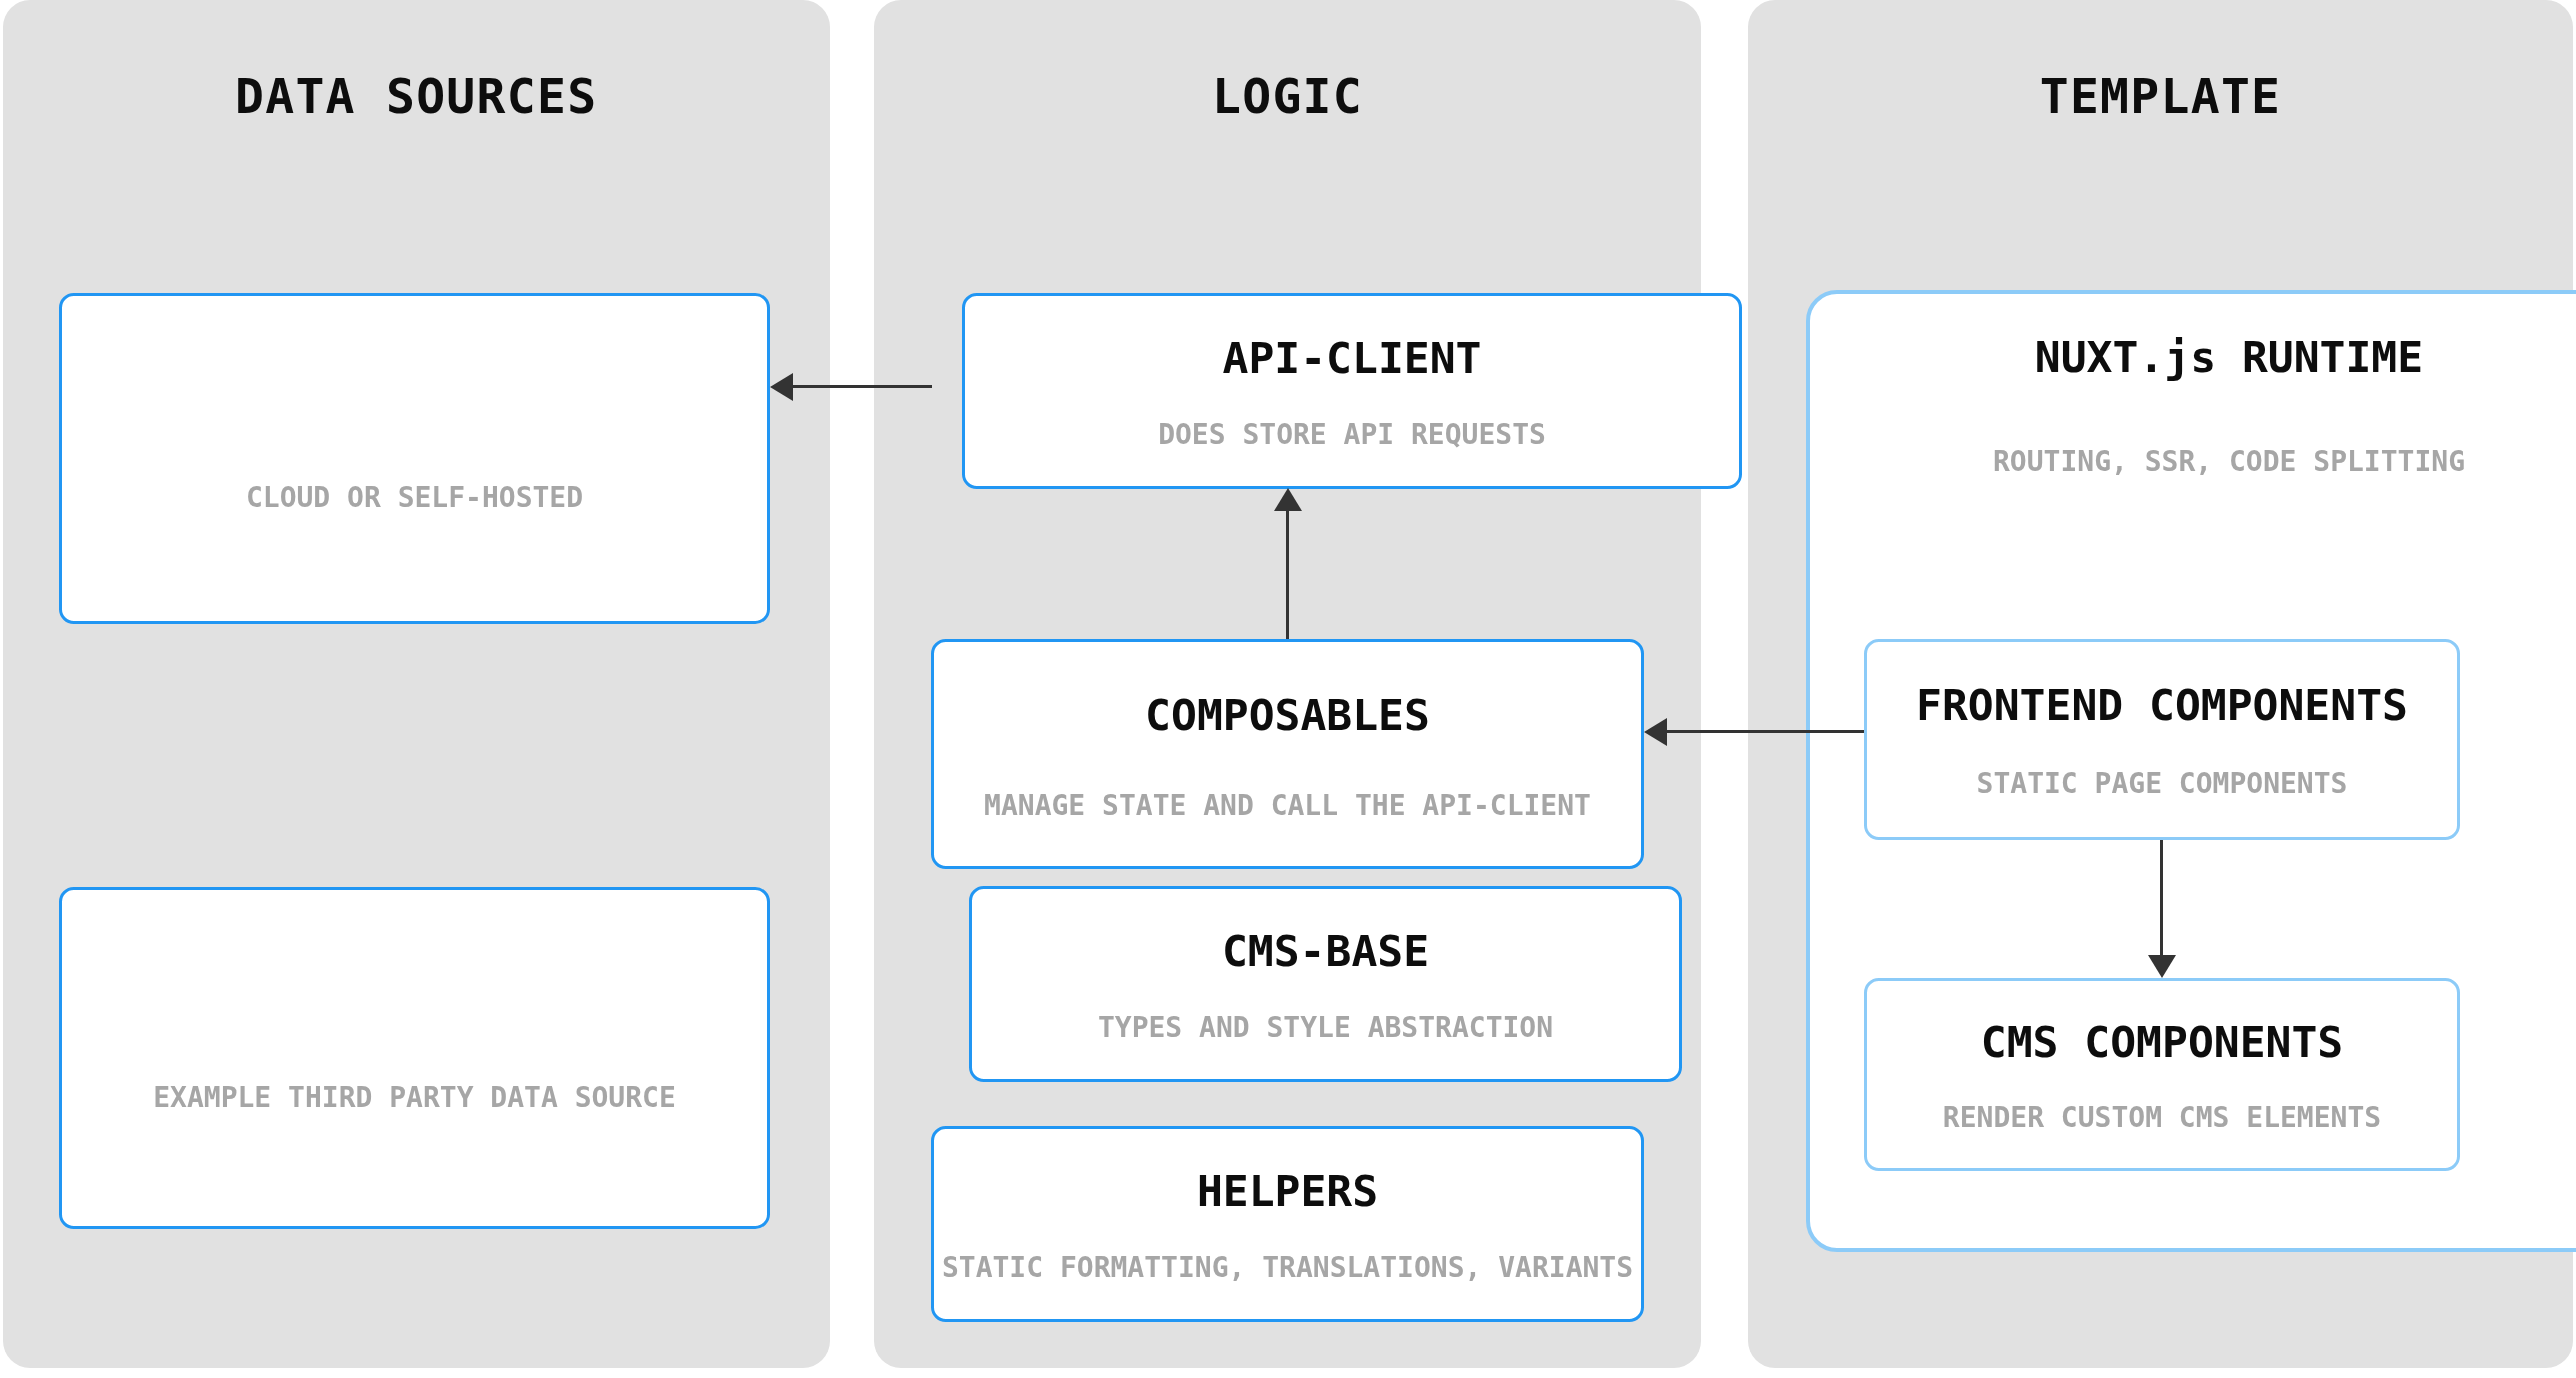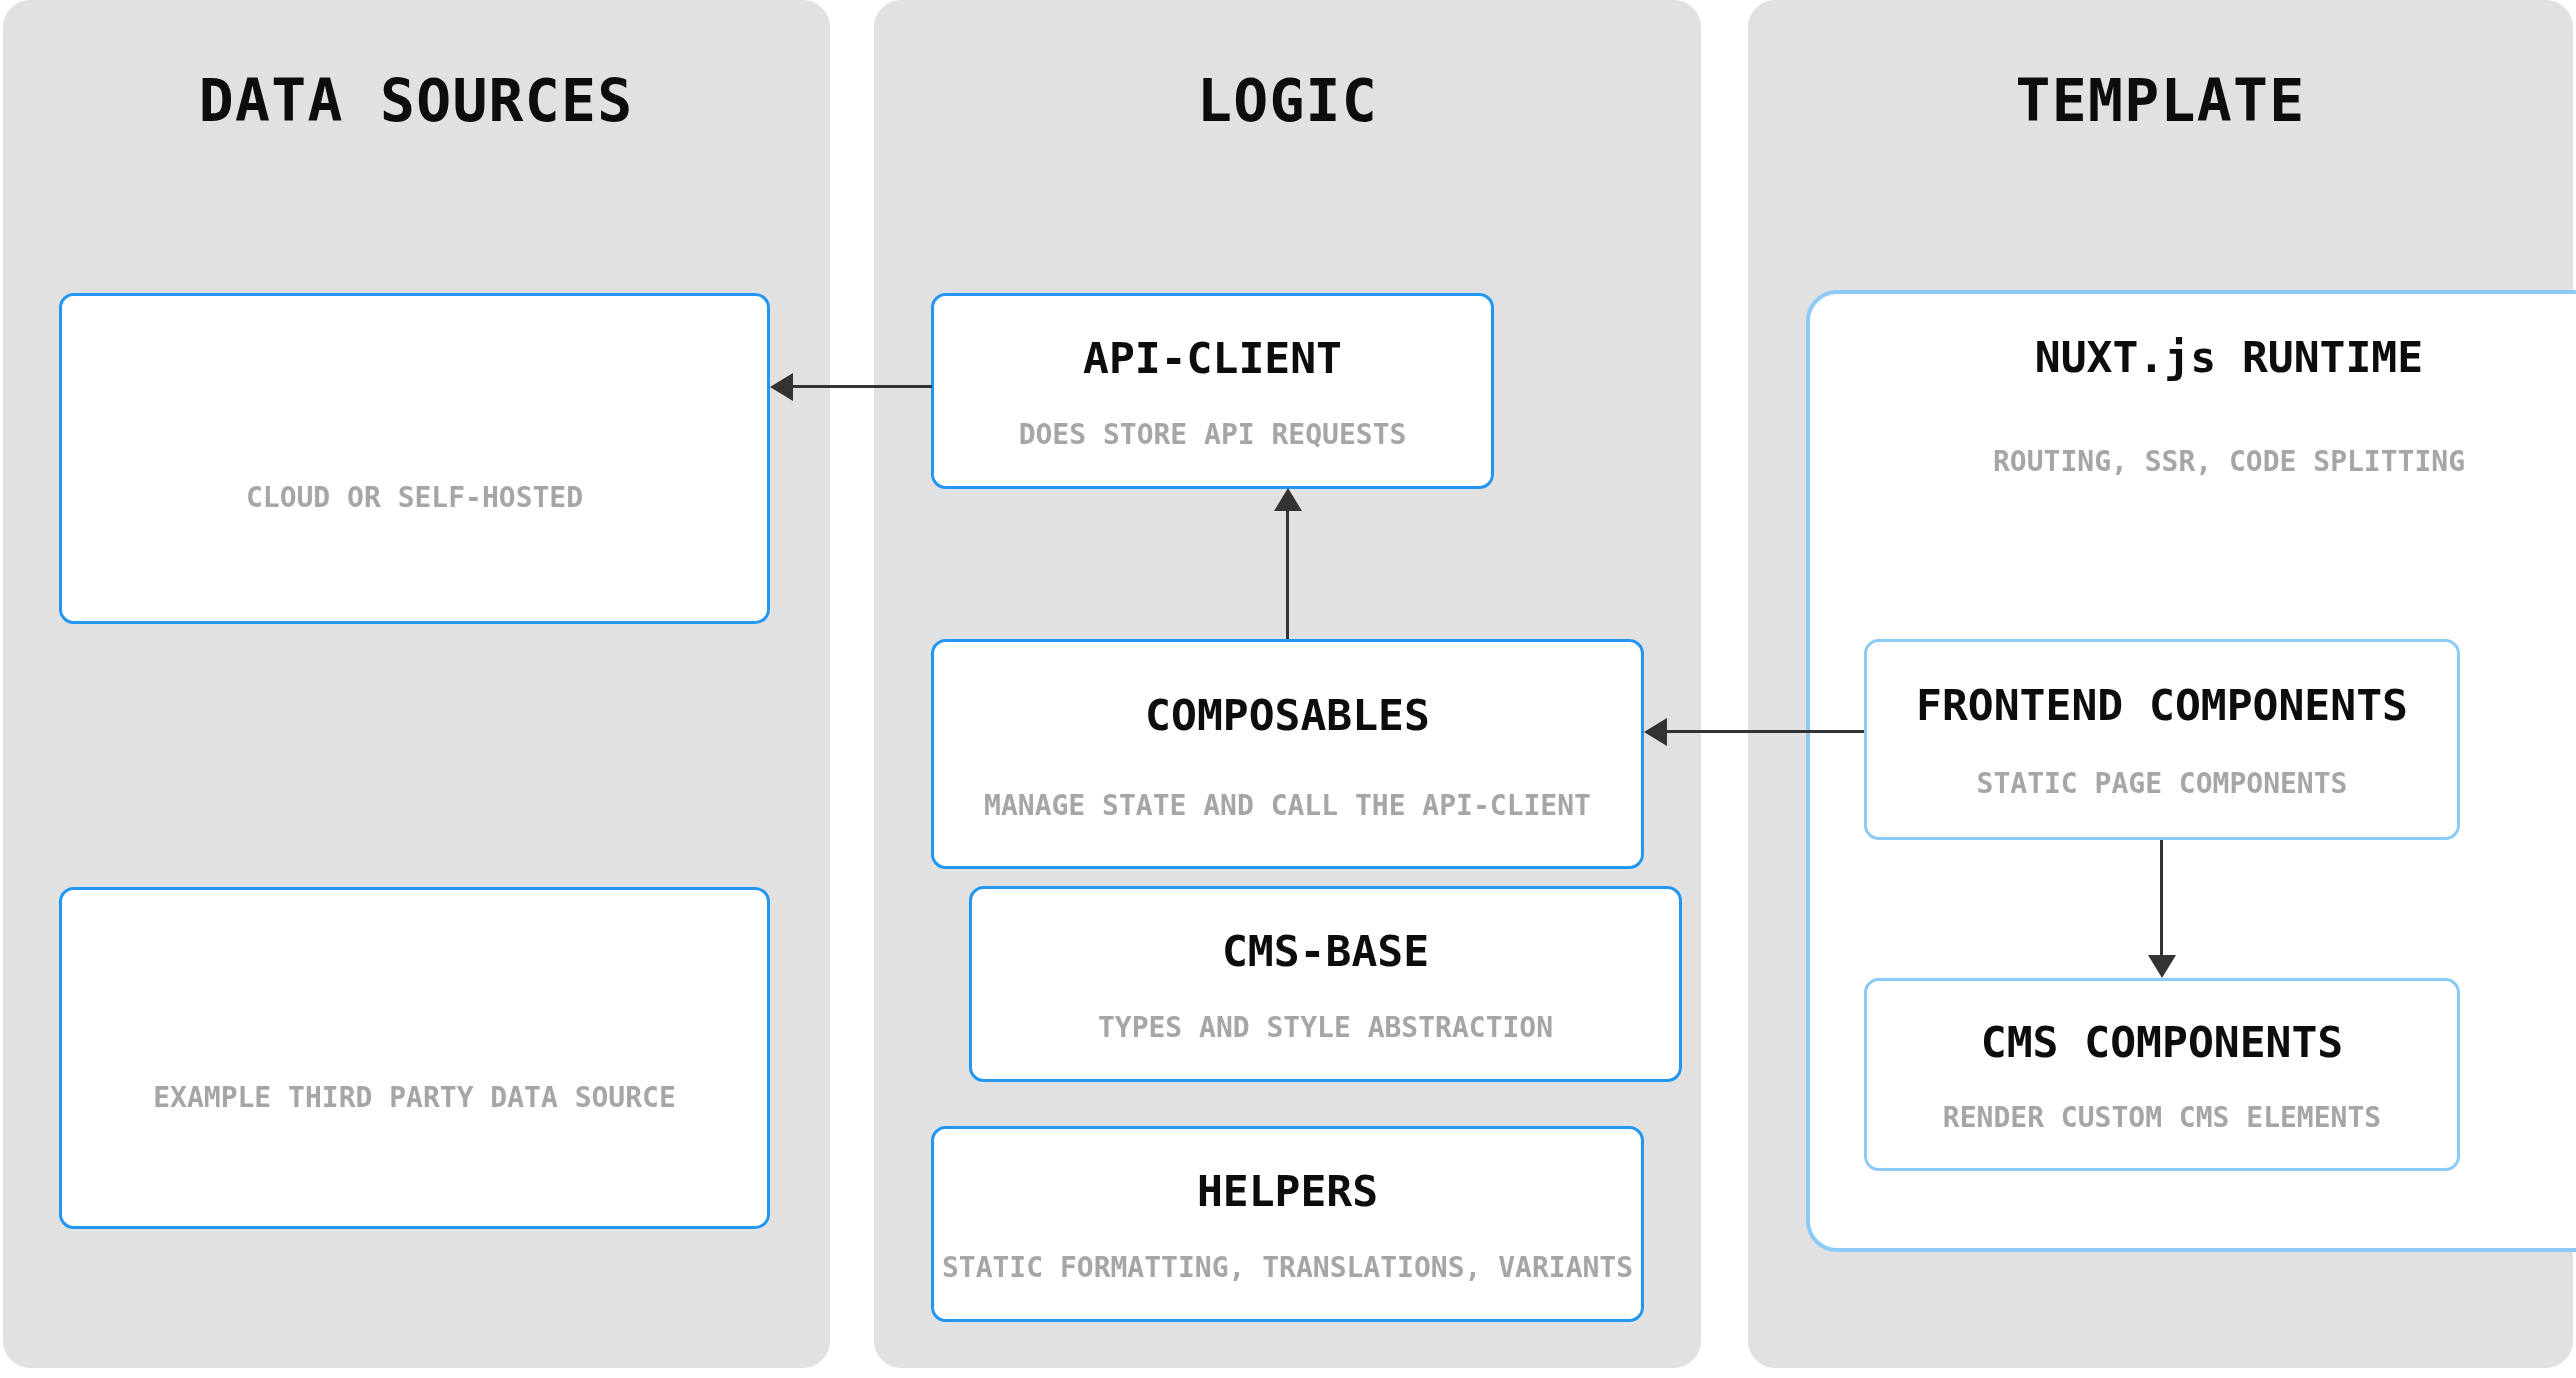--- a/index.html
+++ b/index.html
@@ -25,21 +25,21 @@
     top: 0;
     height: 1368px;
     background: var(--col-bg);
     border-radius: 27px;
   }
   .column-title {
     position: absolute;
     top: 72px;
     left: 0; right: 0;
     text-align: center;
-    font-size: 58px;
+    font-size: 48px;
     font-weight: bold;
     line-height: 1;
     color: var(--title-color);
     letter-spacing: 1.3px;
   }
 
   .box {
     position: absolute;
     background: var(--box-bg);
     border: 3.4px solid var(--blue-strong);
@@ -95,21 +95,21 @@
   </div>
 
   <div class="box tall" style="left:59px; top:293px; width:711px; height:331px;">
     <div class="box-subtitle">CLOUD OR SELF-HOSTED</div>
   </div>
 
   <div class="box tall" style="left:59px; top:887px; width:711px; height:342px;">
     <div class="box-subtitle">EXAMPLE THIRD PARTY DATA SOURCE</div>
   </div>
 
-  <div class="box short" style="left:931px; top:293px; width:563px; height:196px;padding-left:28px;">
+  <div class="box short" style="left:962px; top:293px; width:780px; height:196px;padding-left:28px;">
     <div class="box-title">API-CLIENT</div>
     <div class="box-subtitle">DOES STORE API REQUESTS</div>
   </div>
 
   <div class="box short" style="left:931px; top:639px; width:713px; height:230px;">
     <div class="box-title">COMPOSABLES</div>
     <div class="box-subtitle">MANAGE STATE AND CALL THE API-CLIENT</div>
   </div>
 
   <div class="box short" style="left:931px; top:886px; width:713px; height:196px;margin-left:38px;">

